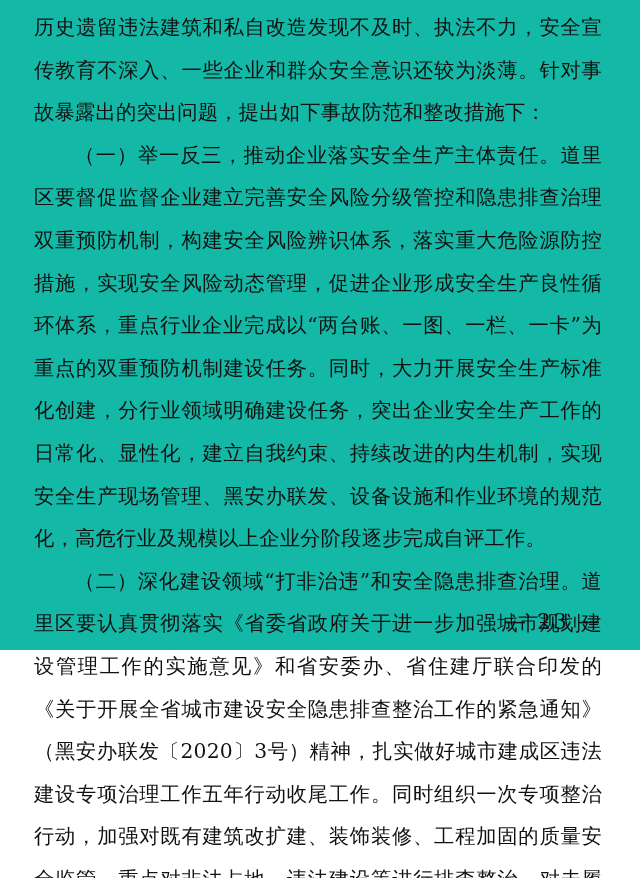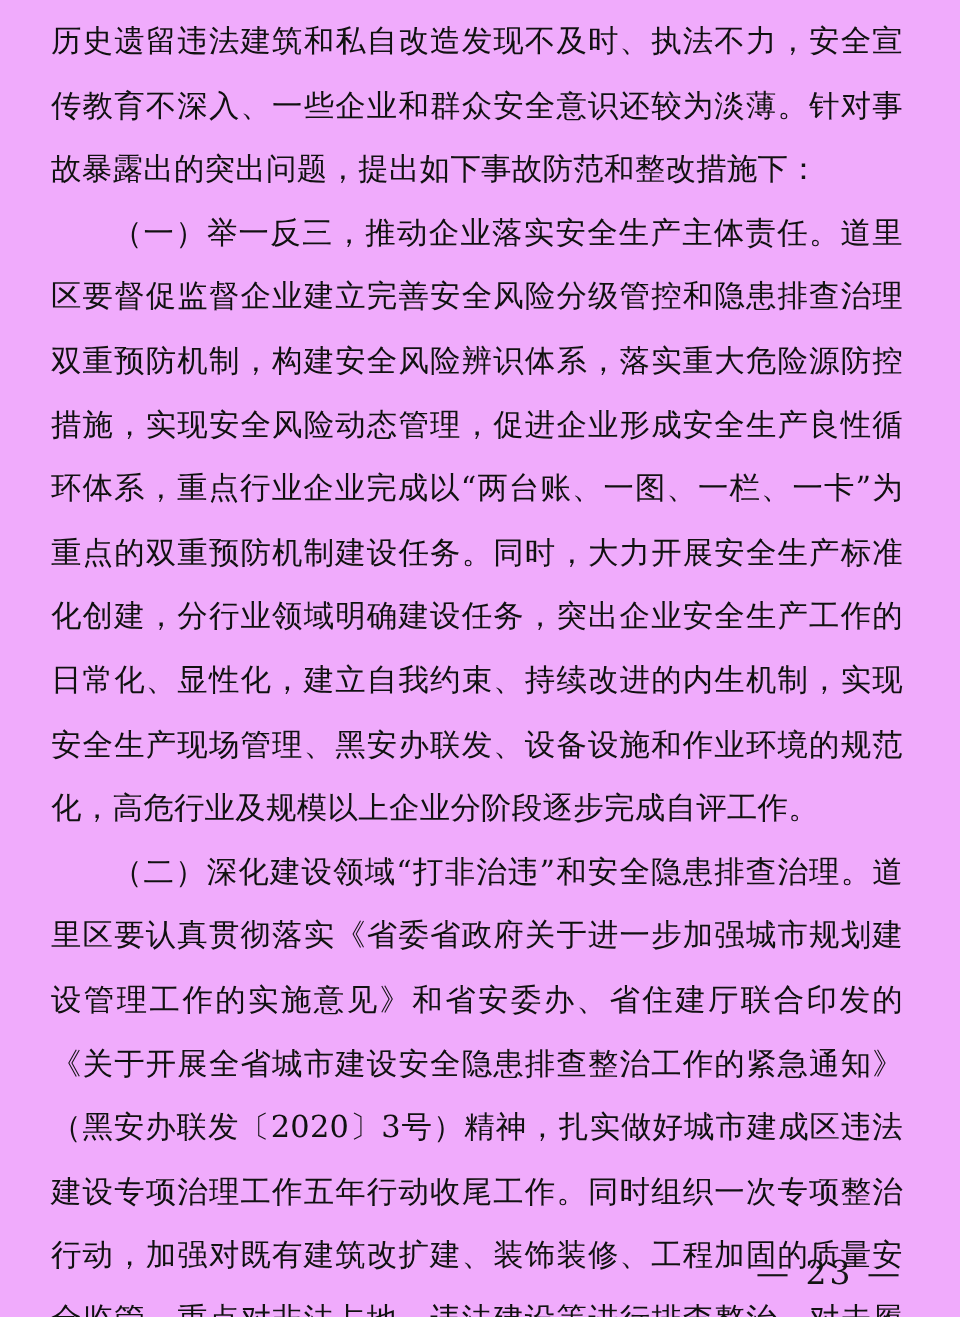--- a/index.html
+++ b/index.html
@@ -10,24 +10,24 @@
     width: 640px;
     height: 878px;
     background: #ffffff;
     font-family: "DejaVu Serif", serif;
     color: #1a1a1a;
     overflow: hidden;
   }
   .page {
     position: relative;
     width: 640px;
-    height: 878px;
+    height: 650px;
     box-sizing: border-box;
     padding: 6px 38px 0 34px;
-    background: #f0abfc;
+    background: #14b8a6;
   }
   .doc-body {
     font-size: 20.3px;
     line-height: 42.6px;
     letter-spacing: 0.2px;
     text-align: justify;
     text-justify: inter-ideograph;
     color: #111111;
   }
   .para {

